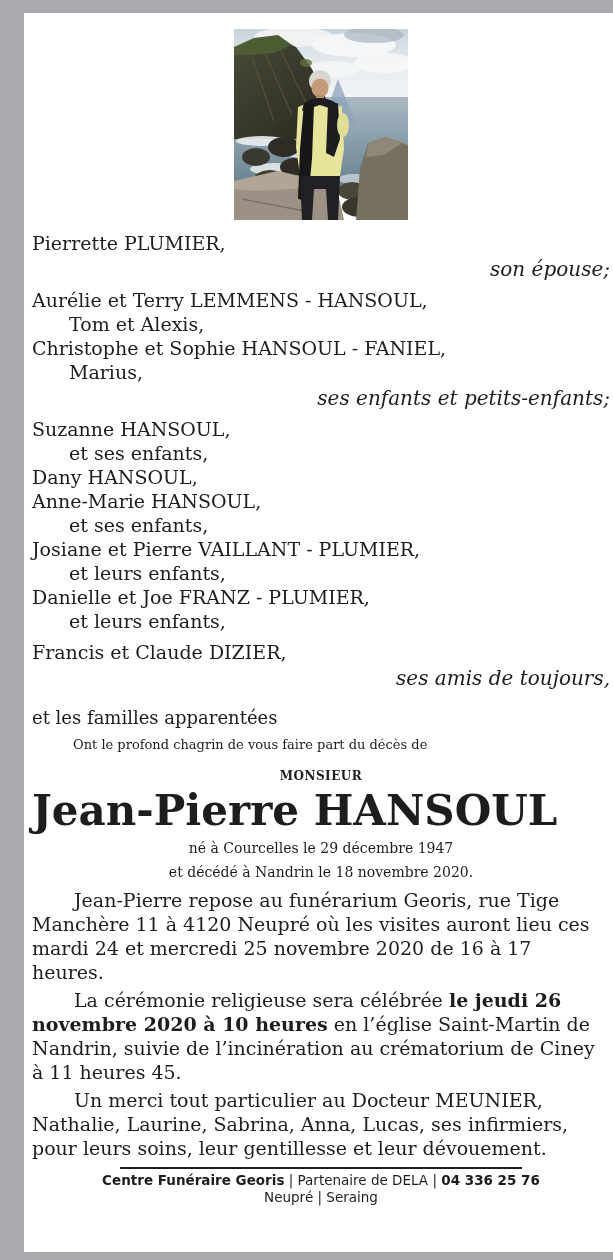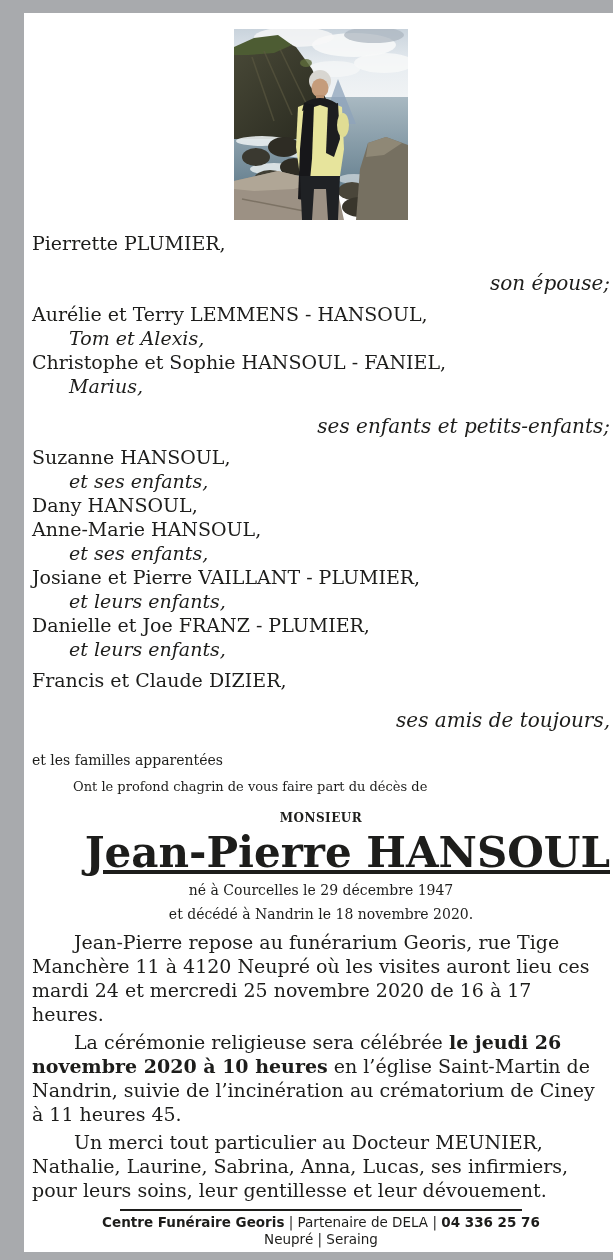--- a/index.html
+++ b/index.html
@@ -15,26 +15,26 @@
   .card{
     position:absolute;left:24px;top:13px;width:594px;height:1239px;
     background:var(--card);box-sizing:border-box;
     padding:16px 8px 0 8px;
   }
   .photo{width:174px;height:191px;margin:0 auto 11px auto;}
   .photo svg{display:block;}
   
   .m-group{margin:0 0 7px 0;}
   .m-line{font-size:19px;line-height:24px;}
-  .m-sub{padding-left:37px;font-style:italic;}
-  .m-relation{font-size:20px;line-height:24px;font-style:italic;text-align:right;margin-top:16px;}
-  .line-left{font-size:14px;line-height:24px;margin-top:16px;}
+  .m-sub{padding-left:37px;}
+  .m-relation{font-size:20px;line-height:24px;font-style:italic;text-align:right;margin-top:2px;}
+  .line-left{font-size:18px;line-height:24px;margin-top:16px;}
   .line-indent{font-size:13px;line-height:26px;padding-left:41px;margin-top:2px;}
   .monsieur{font-size:12px;line-height:24px;font-weight:bold;text-align:center;margin-top:6px;letter-spacing:0.5px;}
-  .big-name{font-size:42px;line-height:44px;font-weight:bold;text-align:right;margin:1px 0 3px 0;text-decoration:underline;}
+  .big-name{font-size:42px;line-height:44px;font-weight:bold;text-align:left;margin:1px 0 3px 0;}
   .centered{font-size:14px;line-height:24px;text-align:center;}
   #paragraphs{margin-top:2px;}
   .para{font-size:19px;line-height:24px;margin:4px 0 0 0;text-indent:42px;padding-right:12px;}
   .footer{margin-top:7px;text-align:center;font-family:"DejaVu Sans", sans-serif;}
   .rule{width:402px;margin:0 auto 3px auto;border-top:2px solid var(--ink);}
   .footer-line1{font-size:13.5px;line-height:17px;}
   .footer-line2{font-size:13.5px;line-height:17px;}
 </style>
 </head>
 <body>

